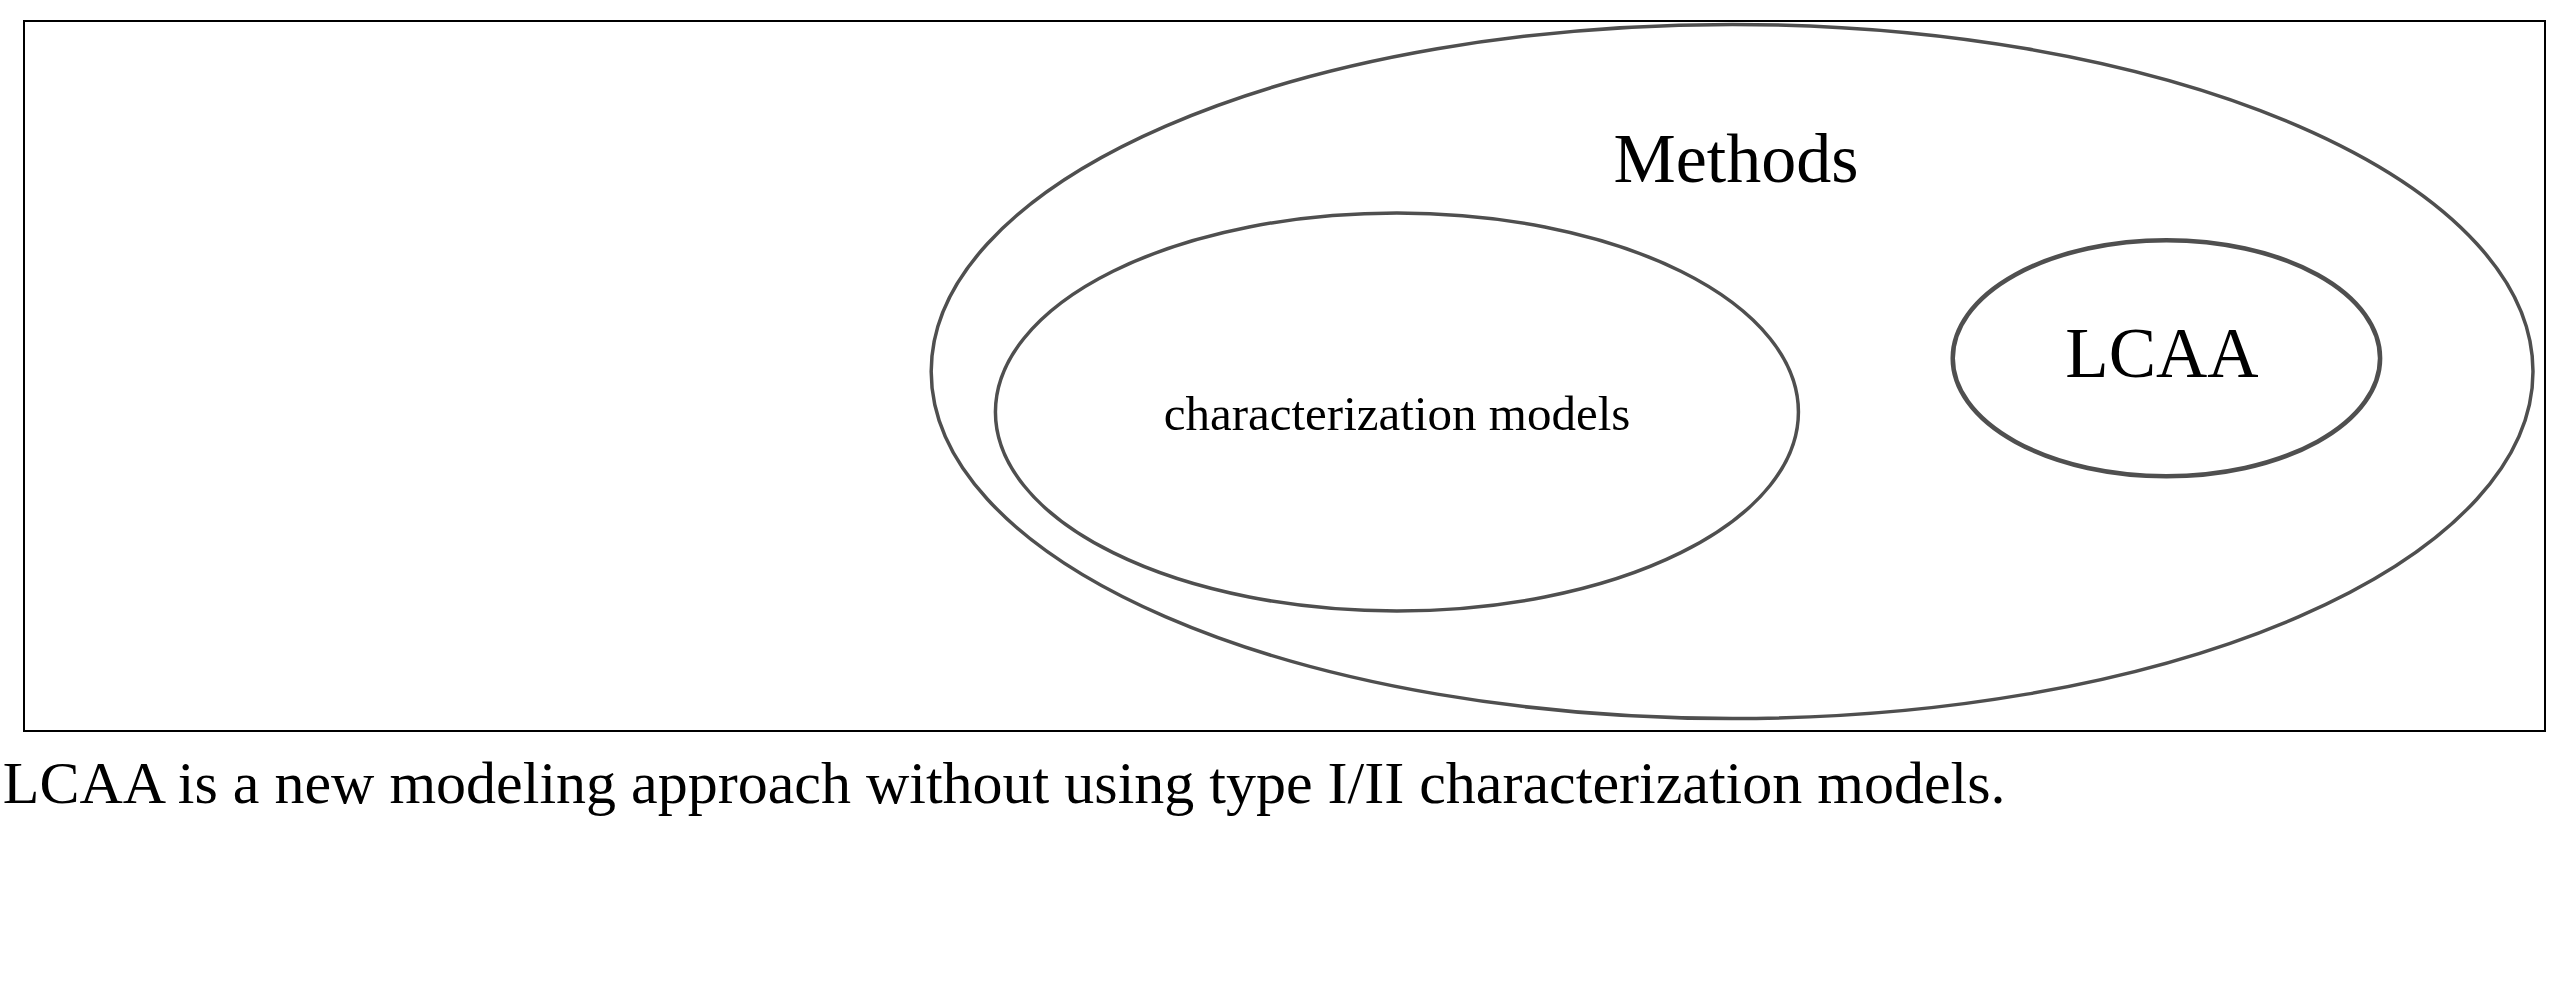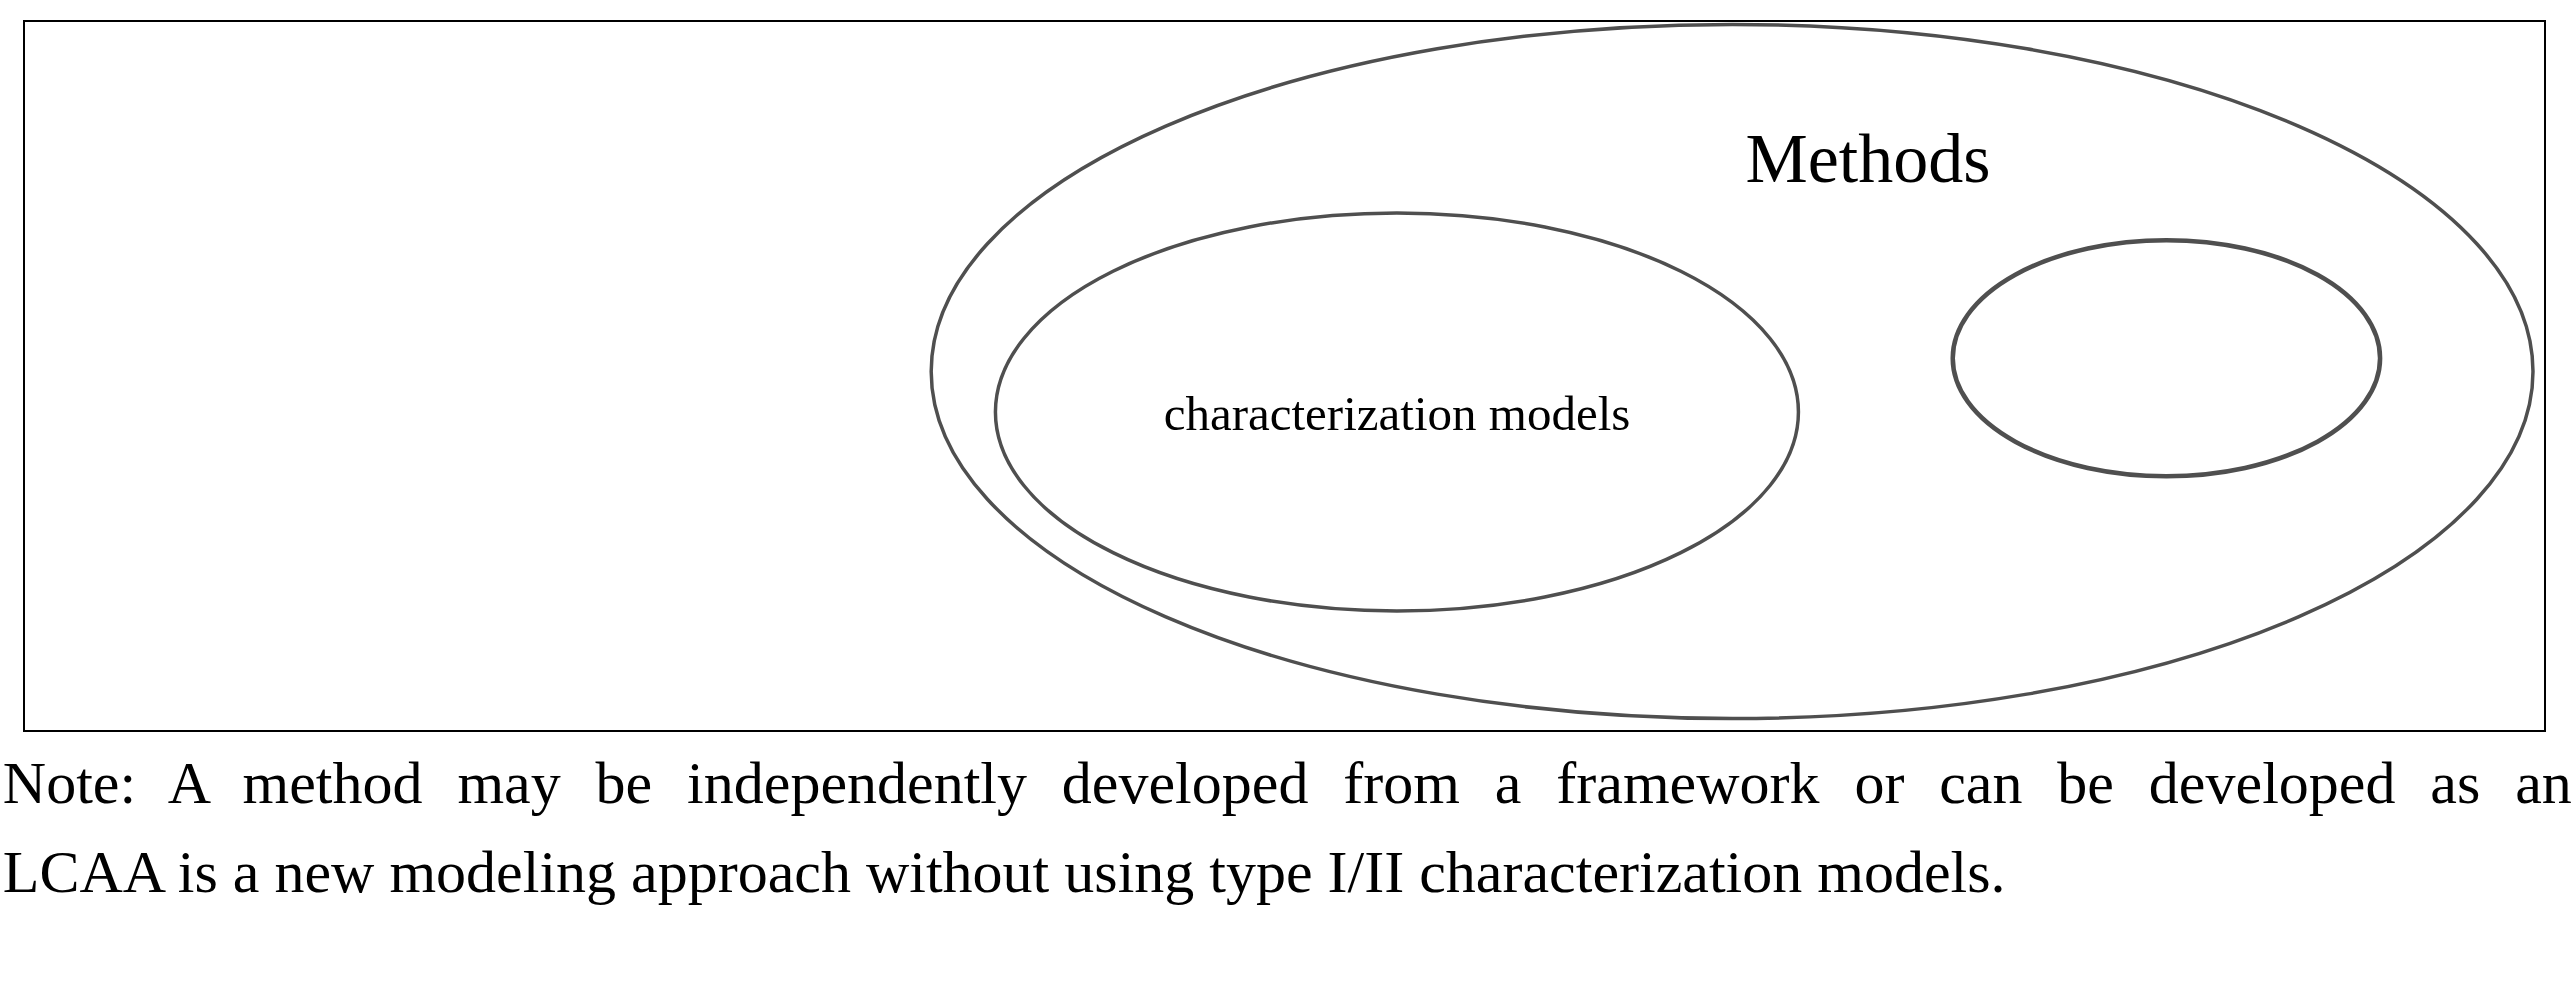--- a/index.html
+++ b/index.html
@@ -37,21 +37,21 @@
     fill: none;
     stroke: var(--stroke, #4f4f4f);
   }
   .label {
     position: absolute;
     transform: translate(-50%, -50%);
     white-space: nowrap;
     color: var(--text, #000000);
   }
   .methods-label {
-    left: 1868px;
+    left: 1736px;
     top: 159px;
     font-size: 70px;
   }
   .lcaa-label {
     left: 2162px;
     top: 353px;
     font-size: 71px;
   }
   .impact-text {
     left: 1397px;
@@ -90,20 +90,20 @@
     <ellipse cx="2000" cy="590" rx="575" ry="285" stroke-width="5"></ellipse>
     <ellipse cx="3102" cy="513" rx="306" ry="169" stroke-width="6.5"></ellipse>
   </svg>
 
   <div class="label methods-label">Methods</div>
 
   <div class="label impact-text">
     <div>characterization models</div>
   </div>
 
+  <div class="label lcaa-label">LCAA</div>
 
   <div class="note">
-    <div class="just">Note: A method may be independently developed from a framework or can be developed as an</div>
     <div class="last-line">LCAA is a new modeling approach without using type I/II characterization models.</div>
   </div>
 
 </div>
 
 
 </body></html>

